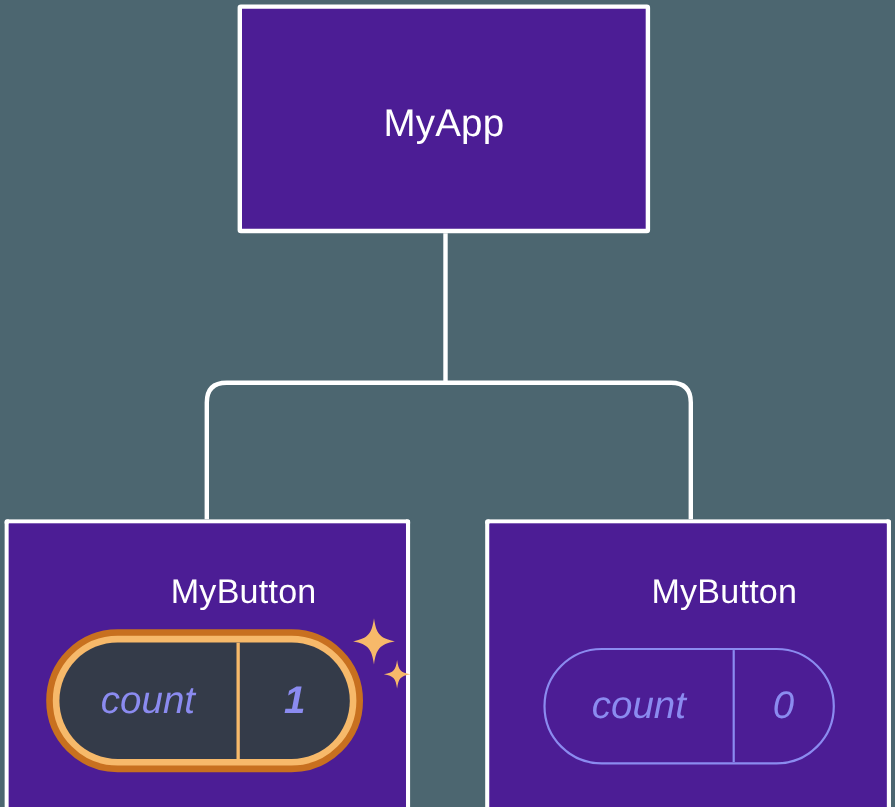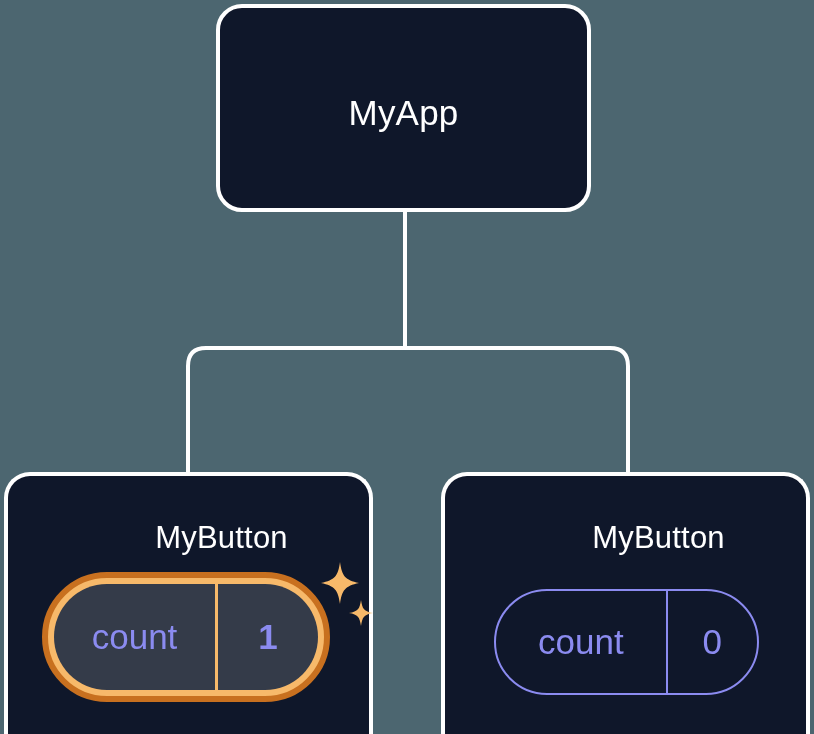--- a/index.html
+++ b/index.html
@@ -25,23 +25,23 @@
     left: 0;
     top: 0;
     width: 814px;
     height: 734px;
     pointer-events: none;
   }
 
   
   .node {
     position: absolute;
-    background: #0f172a;
+    background: #4c1d95;
     border: 4px solid #ffffff;
-    border-radius: 26px;
+    border-radius: 3px;
     box-sizing: border-box;
   }
   .node-title {
     position: absolute;
     left: 0;
     width: 100%;
     text-align: center;
     color: #ffffff;
     font-weight: 400;
     letter-spacing: 0.2px;
@@ -91,20 +91,21 @@
     align-items: stretch;
     box-sizing: border-box;
   }
 
   .pill-cell {
     display: flex;
     align-items: center;
     justify-content: center;
     box-sizing: border-box;
     white-space: nowrap;
+    font-style: italic;
   }
 
   
   #pill-left {
     left: 42px;
     top: 572px;
     width: 288px;
     height: 130px;
     border: 6px solid #c8701f;
     border-radius: 70px;

